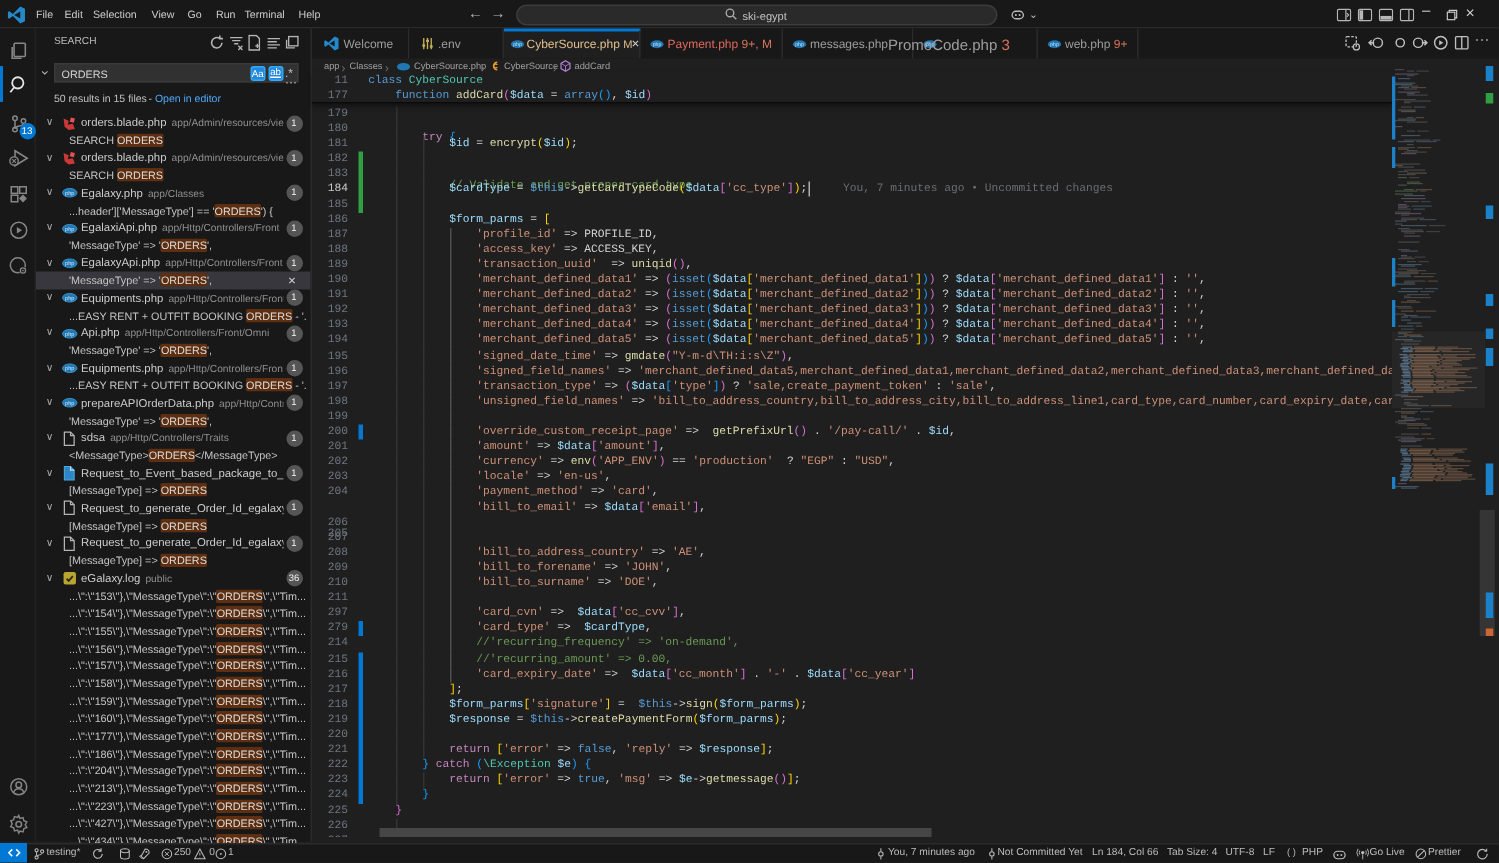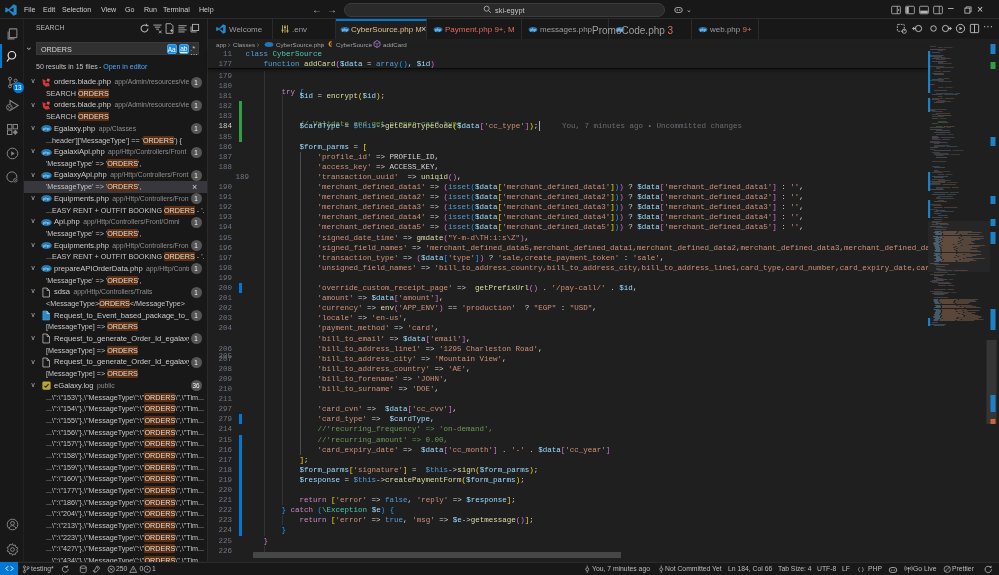--- a/index.html
+++ b/index.html
@@ -399,21 +399,21 @@
 <div class="a num" style="left:2px;top:103.75px;width:22px;color:#6e7681">187</div>
 <div class="a" style="left:55.5px;top:103.75px;width:1px;height:10.1px;background:#333333"></div>
 <div class="a" style="left:73.5px;top:103.75px;width:1px;height:10.1px;background:#333333"></div>
 <div class="a" style="left:91.5px;top:103.75px;width:1px;height:10.1px;background:#4e4e4e"></div>
 <div class="a code" style="left:37.5px;top:103.75px"><span style="color:#d4d4d4">                </span><span style="color:#ce9178">'profile_id'</span><span style="color:#d4d4d4"> =&gt; PROFILE_ID,</span></div>
 <div class="a num" style="left:2px;top:113.85px;width:22px;color:#6e7681">188</div>
 <div class="a" style="left:55.5px;top:113.85px;width:1px;height:10.1px;background:#333333"></div>
 <div class="a" style="left:73.5px;top:113.85px;width:1px;height:10.1px;background:#333333"></div>
 <div class="a" style="left:91.5px;top:113.85px;width:1px;height:10.1px;background:#4e4e4e"></div>
 <div class="a code" style="left:37.5px;top:113.85px"><span style="color:#d4d4d4">                </span><span style="color:#ce9178">'access_key'</span><span style="color:#d4d4d4"> =&gt; ACCESS_KEY,</span></div>
-<div class="a num" style="left:19px;top:123.94999999999999px;width:22px;color:#6e7681">189</div>
+<div class="a num" style="left:2px;top:123.94999999999999px;width:22px;color:#6e7681">189</div>
 <div class="a" style="left:55.5px;top:123.94999999999999px;width:1px;height:10.1px;background:#333333"></div>
 <div class="a" style="left:73.5px;top:123.94999999999999px;width:1px;height:10.1px;background:#333333"></div>
 <div class="a" style="left:91.5px;top:123.94999999999999px;width:1px;height:10.1px;background:#4e4e4e"></div>
 <div class="a code" style="left:37.5px;top:123.94999999999999px"><span style="color:#d4d4d4">                </span><span style="color:#ce9178">'transaction_uuid'</span><span style="color:#d4d4d4">  =&gt; </span><span style="color:#dcdcaa">uniqid</span><span style="color:#da70d6">()</span><span style="color:#d4d4d4">,</span></div>
 <div class="a num" style="left:2px;top:134.05px;width:22px;color:#6e7681">190</div>
 <div class="a" style="left:55.5px;top:134.05px;width:1px;height:10.1px;background:#333333"></div>
 <div class="a" style="left:73.5px;top:134.05px;width:1px;height:10.1px;background:#333333"></div>
 <div class="a" style="left:91.5px;top:134.05px;width:1px;height:10.1px;background:#4e4e4e"></div>
 <div class="a code" style="left:37.5px;top:134.05px"><span style="color:#d4d4d4">                </span><span style="color:#ce9178">'merchant_defined_data1'</span><span style="color:#d4d4d4"> =&gt; </span><span style="color:#da70d6">(</span><span style="color:#569cd6">isset</span><span style="color:#179fff">(</span><span style="color:#9cdcfe">$data</span><span style="color:#ffd700">[</span><span style="color:#ce9178">'merchant_defined_data1'</span><span style="color:#ffd700">]</span><span style="color:#179fff">)</span><span style="color:#da70d6">)</span><span style="color:#d4d4d4"> ? </span><span style="color:#9cdcfe">$data</span><span style="color:#da70d6">[</span><span style="color:#ce9178">'merchant_defined_data1'</span><span style="color:#da70d6">]</span><span style="color:#d4d4d4"> : </span><span style="color:#ce9178">''</span><span style="color:#d4d4d4">,</span></div>
 <div class="a num" style="left:2px;top:144.14999999999998px;width:22px;color:#6e7681">191</div>
@@ -487,26 +487,24 @@
 <div class="a code" style="left:37.5px;top:275.45px"><span style="color:#d4d4d4">                </span><span style="color:#ce9178">'payment_method'</span><span style="color:#d4d4d4"> =&gt; </span><span style="color:#ce9178">'card'</span><span style="color:#d4d4d4">,</span></div>
 <div class="a num" style="left:2px;top:303px;width:22px;color:#6e7681">205</div>
 <div class="a" style="left:55.5px;top:285.54999999999995px;width:1px;height:10.1px;background:#333333"></div>
 <div class="a" style="left:73.5px;top:285.54999999999995px;width:1px;height:10.1px;background:#333333"></div>
 <div class="a" style="left:91.5px;top:285.54999999999995px;width:1px;height:10.1px;background:#4e4e4e"></div>
 <div class="a code" style="left:37.5px;top:285.54999999999995px"><span style="color:#d4d4d4">                </span><span style="color:#ce9178">'bill_to_email'</span><span style="color:#d4d4d4"> =&gt; </span><span style="color:#9cdcfe">$data</span><span style="color:#da70d6">[</span><span style="color:#ce9178">'email'</span><span style="color:#da70d6">]</span><span style="color:#d4d4d4">,</span></div>
 <div class="a num" style="left:2px;top:295.65px;width:22px;color:#6e7681">206</div>
 <div class="a" style="left:55.5px;top:295.65px;width:1px;height:10.1px;background:#333333"></div>
 <div class="a" style="left:73.5px;top:295.65px;width:1px;height:10.1px;background:#333333"></div>
 <div class="a" style="left:91.5px;top:295.65px;width:1px;height:10.1px;background:#4e4e4e"></div>
-<div class="a code" style="left:37.5px;top:295.65px"><span style="color:#d4d4d4">                </span><span style="color:#ce9178">'bill_to_address_line1'</span><span style="color:#d4d4d4"> =&gt; </span><span style="color:#ce9178">'1295 Charleston Road'</span><span style="color:#d4d4d4">,</span></div>
 <div class="a num" style="left:2px;top:305.75px;width:22px;color:#6e7681">207</div>
 <div class="a" style="left:55.5px;top:305.75px;width:1px;height:10.1px;background:#333333"></div>
 <div class="a" style="left:73.5px;top:305.75px;width:1px;height:10.1px;background:#333333"></div>
 <div class="a" style="left:91.5px;top:305.75px;width:1px;height:10.1px;background:#4e4e4e"></div>
-<div class="a code" style="left:37.5px;top:305.75px"><span style="color:#d4d4d4">                </span><span style="color:#ce9178">'bill_to_address_city'</span><span style="color:#d4d4d4"> =&gt; </span><span style="color:#ce9178">'Mountain View'</span><span style="color:#d4d4d4">,</span></div>
 <div class="a num" style="left:2px;top:315.84999999999997px;width:22px;color:#6e7681">208</div>
 <div class="a" style="left:55.5px;top:315.84999999999997px;width:1px;height:10.1px;background:#333333"></div>
 <div class="a" style="left:73.5px;top:315.84999999999997px;width:1px;height:10.1px;background:#333333"></div>
 <div class="a" style="left:91.5px;top:315.84999999999997px;width:1px;height:10.1px;background:#4e4e4e"></div>
 <div class="a code" style="left:37.5px;top:315.84999999999997px"><span style="color:#d4d4d4">                </span><span style="color:#ce9178">'bill_to_address_country'</span><span style="color:#d4d4d4"> =&gt; </span><span style="color:#ce9178">'AE'</span><span style="color:#d4d4d4">,</span></div>
 <div class="a num" style="left:2px;top:325.95px;width:22px;color:#6e7681">209</div>
 <div class="a" style="left:55.5px;top:325.95px;width:1px;height:10.1px;background:#333333"></div>
 <div class="a" style="left:73.5px;top:325.95px;width:1px;height:10.1px;background:#333333"></div>
 <div class="a" style="left:91.5px;top:325.95px;width:1px;height:10.1px;background:#4e4e4e"></div>
 <div class="a code" style="left:37.5px;top:325.95px"><span style="color:#d4d4d4">                </span><span style="color:#ce9178">'bill_to_forename'</span><span style="color:#d4d4d4"> =&gt; </span><span style="color:#ce9178">'JOHN'</span><span style="color:#d4d4d4">,</span></div>

